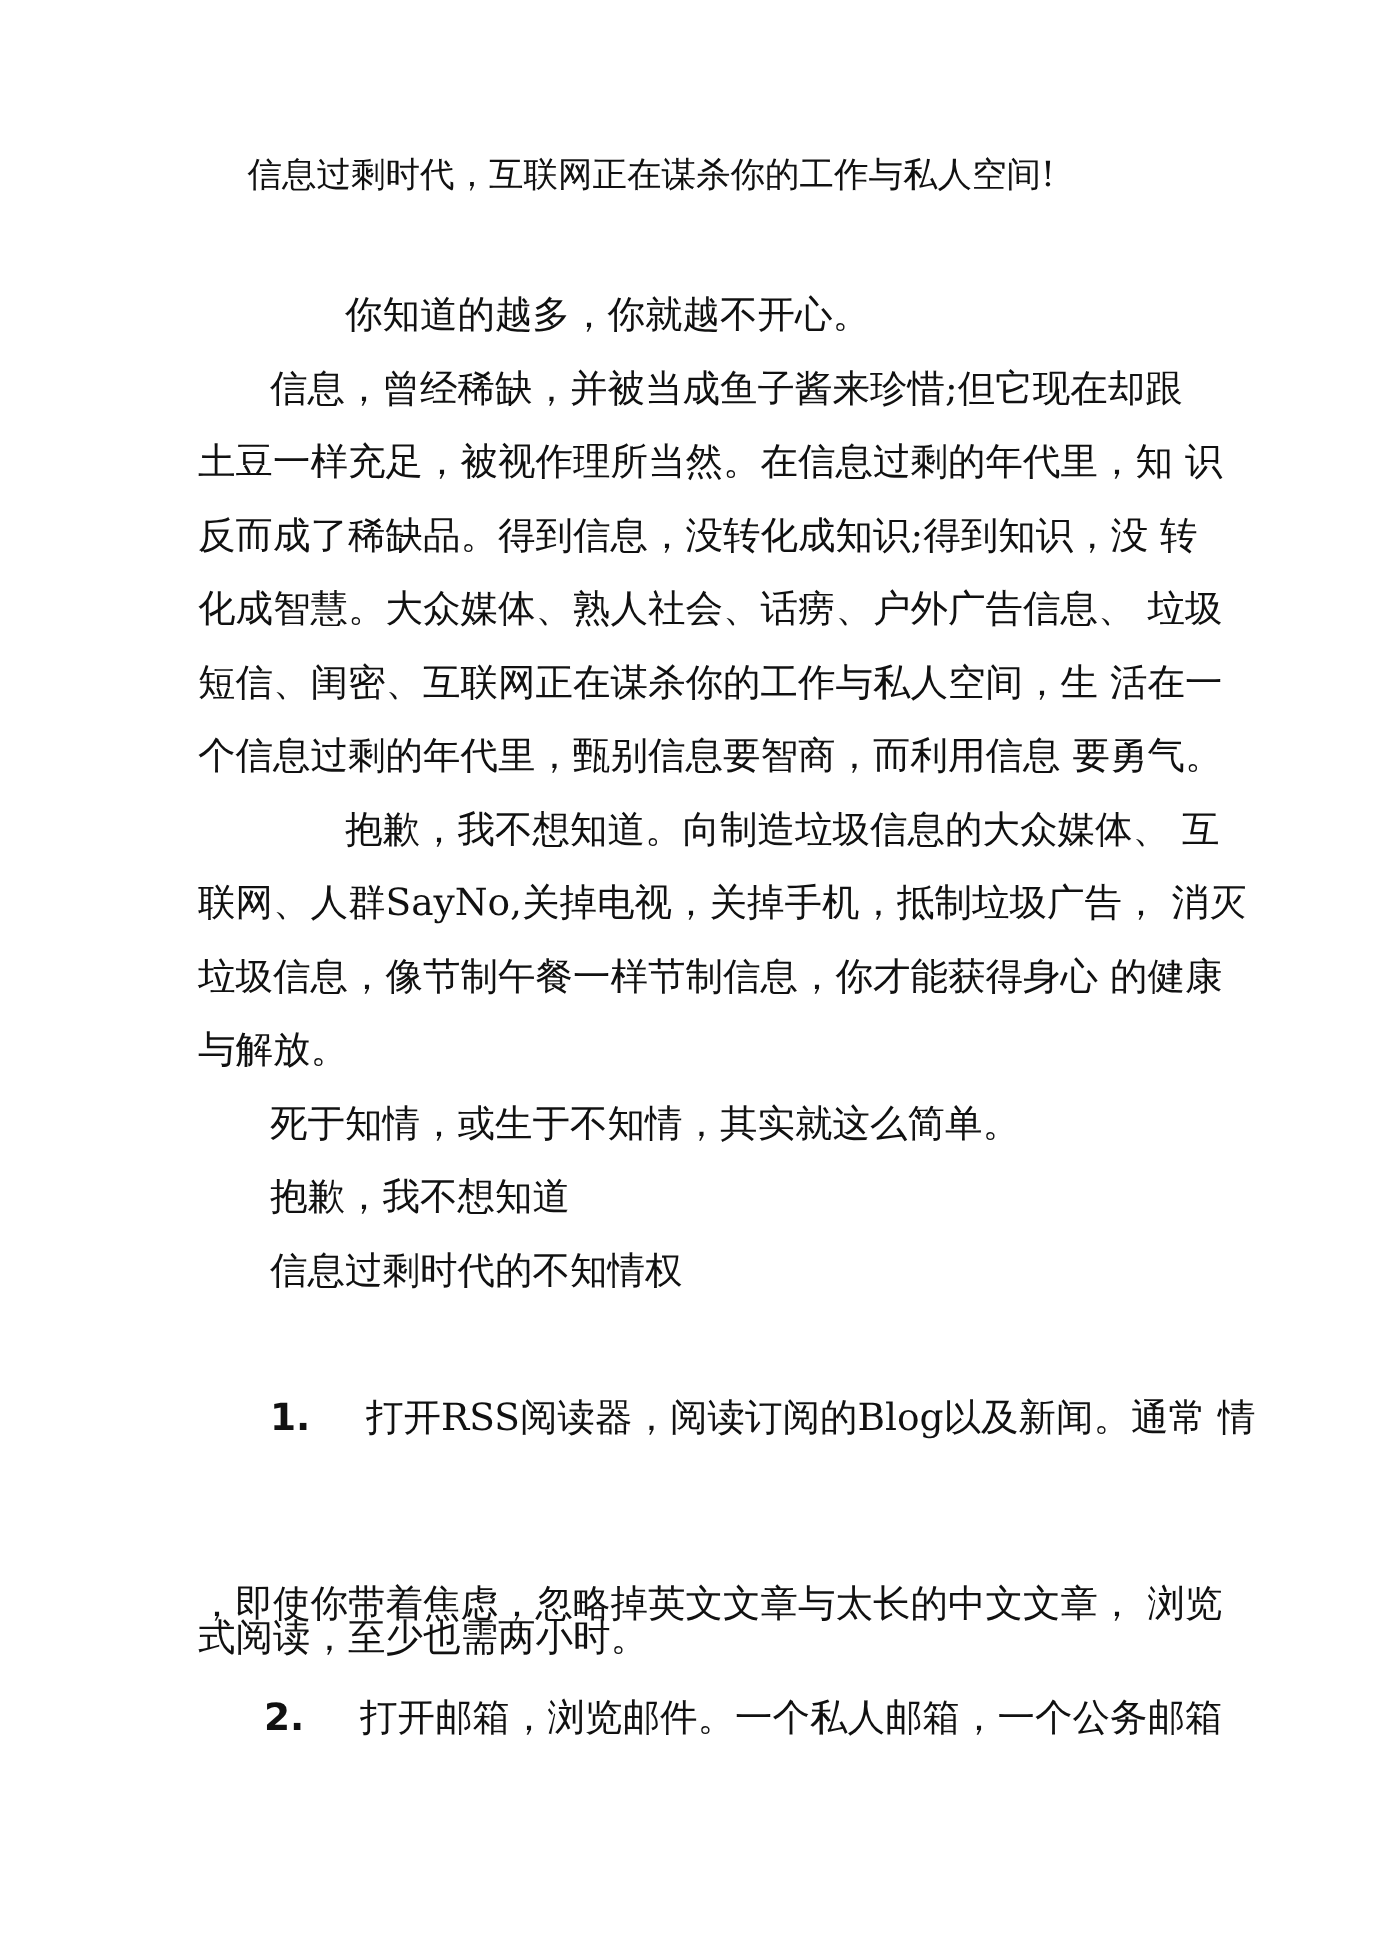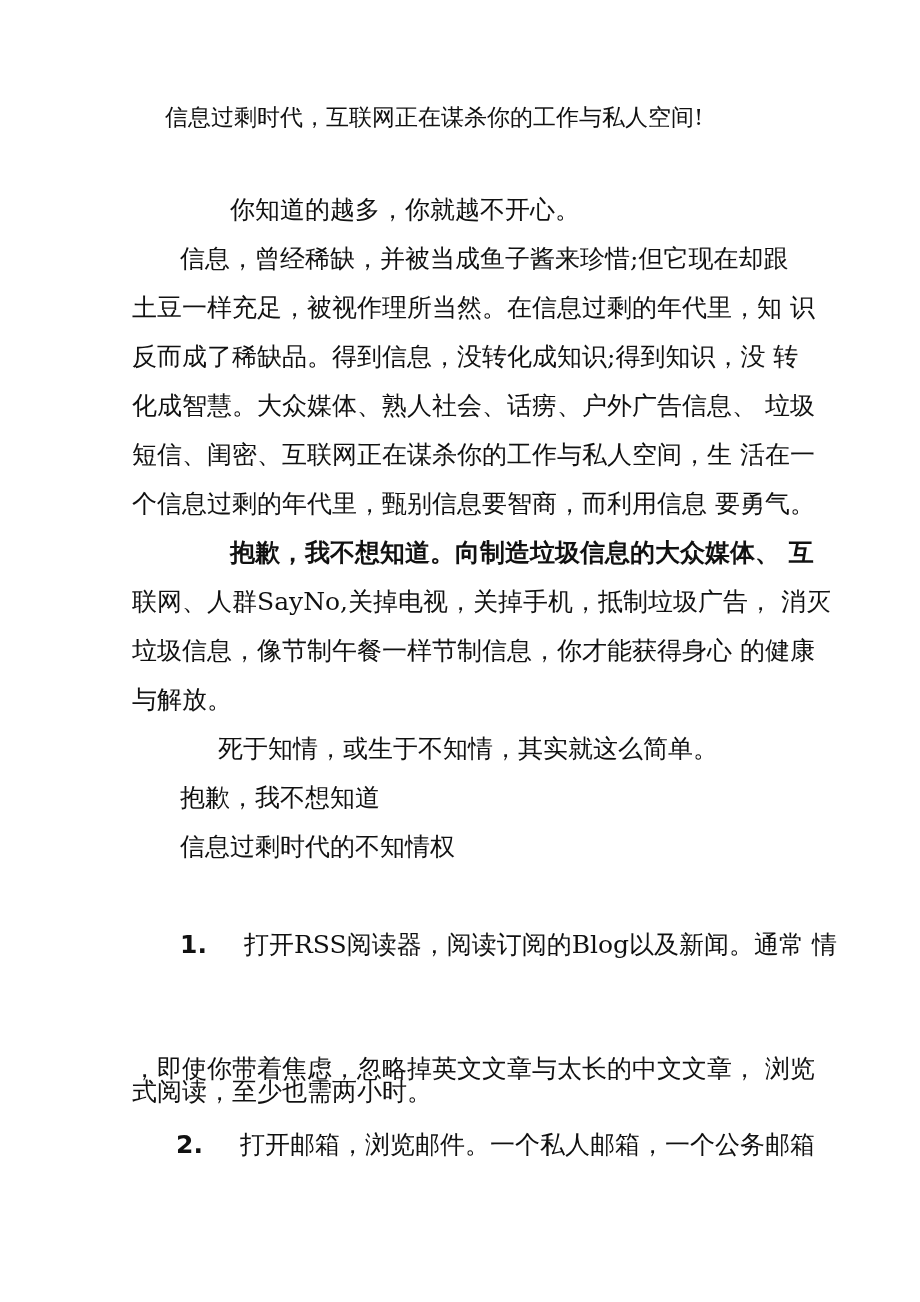--- a/index.html
+++ b/index.html
@@ -49,26 +49,26 @@
 
   <div class="line" style="left:230px; top:193px;">你知道的越多，你就越不开心。</div>
 
   <div class="line" style="left:180px; top:242px;">信息，曾经稀缺，并被当成鱼子酱来珍惜;但它现在却跟</div>
   <div class="line" style="left:132px; top:291px;">土豆一样充足，被视作理所当然。在信息过剩的年代里，知 识</div>
   <div class="line" style="left:132px; top:340px;">反而成了稀缺品。得到信息，没转化成知识;得到知识，没 转</div>
   <div class="line" style="left:132px; top:389px;">化成智慧。大众媒体、熟人社会、话痨、户外广告信息、 垃圾</div>
   <div class="line" style="left:132px; top:438px;">短信、闺密、互联网正在谋杀你的工作与私人空间，生 活在一</div>
   <div class="line" style="left:132px; top:487px;">个信息过剩的年代里，甄别信息要智商，而利用信息 要勇气。</div>
 
-  <div class="line" style="left:230px; top:536px;font-weight:bold;">抱歉，我不想知道。向制造垃圾信息的大众媒体、 互</div>
+  <div class="line" style="left:230px; top:536px;">抱歉，我不想知道。向制造垃圾信息的大众媒体、 互</div>
   <div class="line" style="left:132px; top:585px;">联网、人群SayNo,关掉电视，关掉手机，抵制垃圾广告， 消灭</div>
   <div class="line" style="left:132px; top:634px;">垃圾信息，像节制午餐一样节制信息，你才能获得身心 的健康</div>
   <div class="line" style="left:132px; top:683px;">与解放。</div>
 
-  <div class="line" style="left:180px; top:732px;margin-left:38px;">死于知情，或生于不知情，其实就这么简单。</div>
+  <div class="line" style="left:180px; top:732px;">死于知情，或生于不知情，其实就这么简单。</div>
   <div class="line" style="left:180px; top:781px;">抱歉，我不想知道</div>
   <div class="line" style="left:180px; top:830px;">信息过剩时代的不知情权</div>
 
   <div class="line" style="left:180px; top:928px;">
     <span class="num">1.</span><span>打开RSS阅读器，阅读订阅的Blog以及新闻。通常 情</span>
   </div>
   <div class="line" style="left:132px; top:1026px;margin-top:26px;">，即使你带着焦虑，忽略掉英文文章与太长的中文文章， 浏览</div>
   <div class="line" style="left:132px; top:1075px;">式阅读，至少也需两小时。</div>
 
   <div class="line" style="left:176px; top:1128px;">

